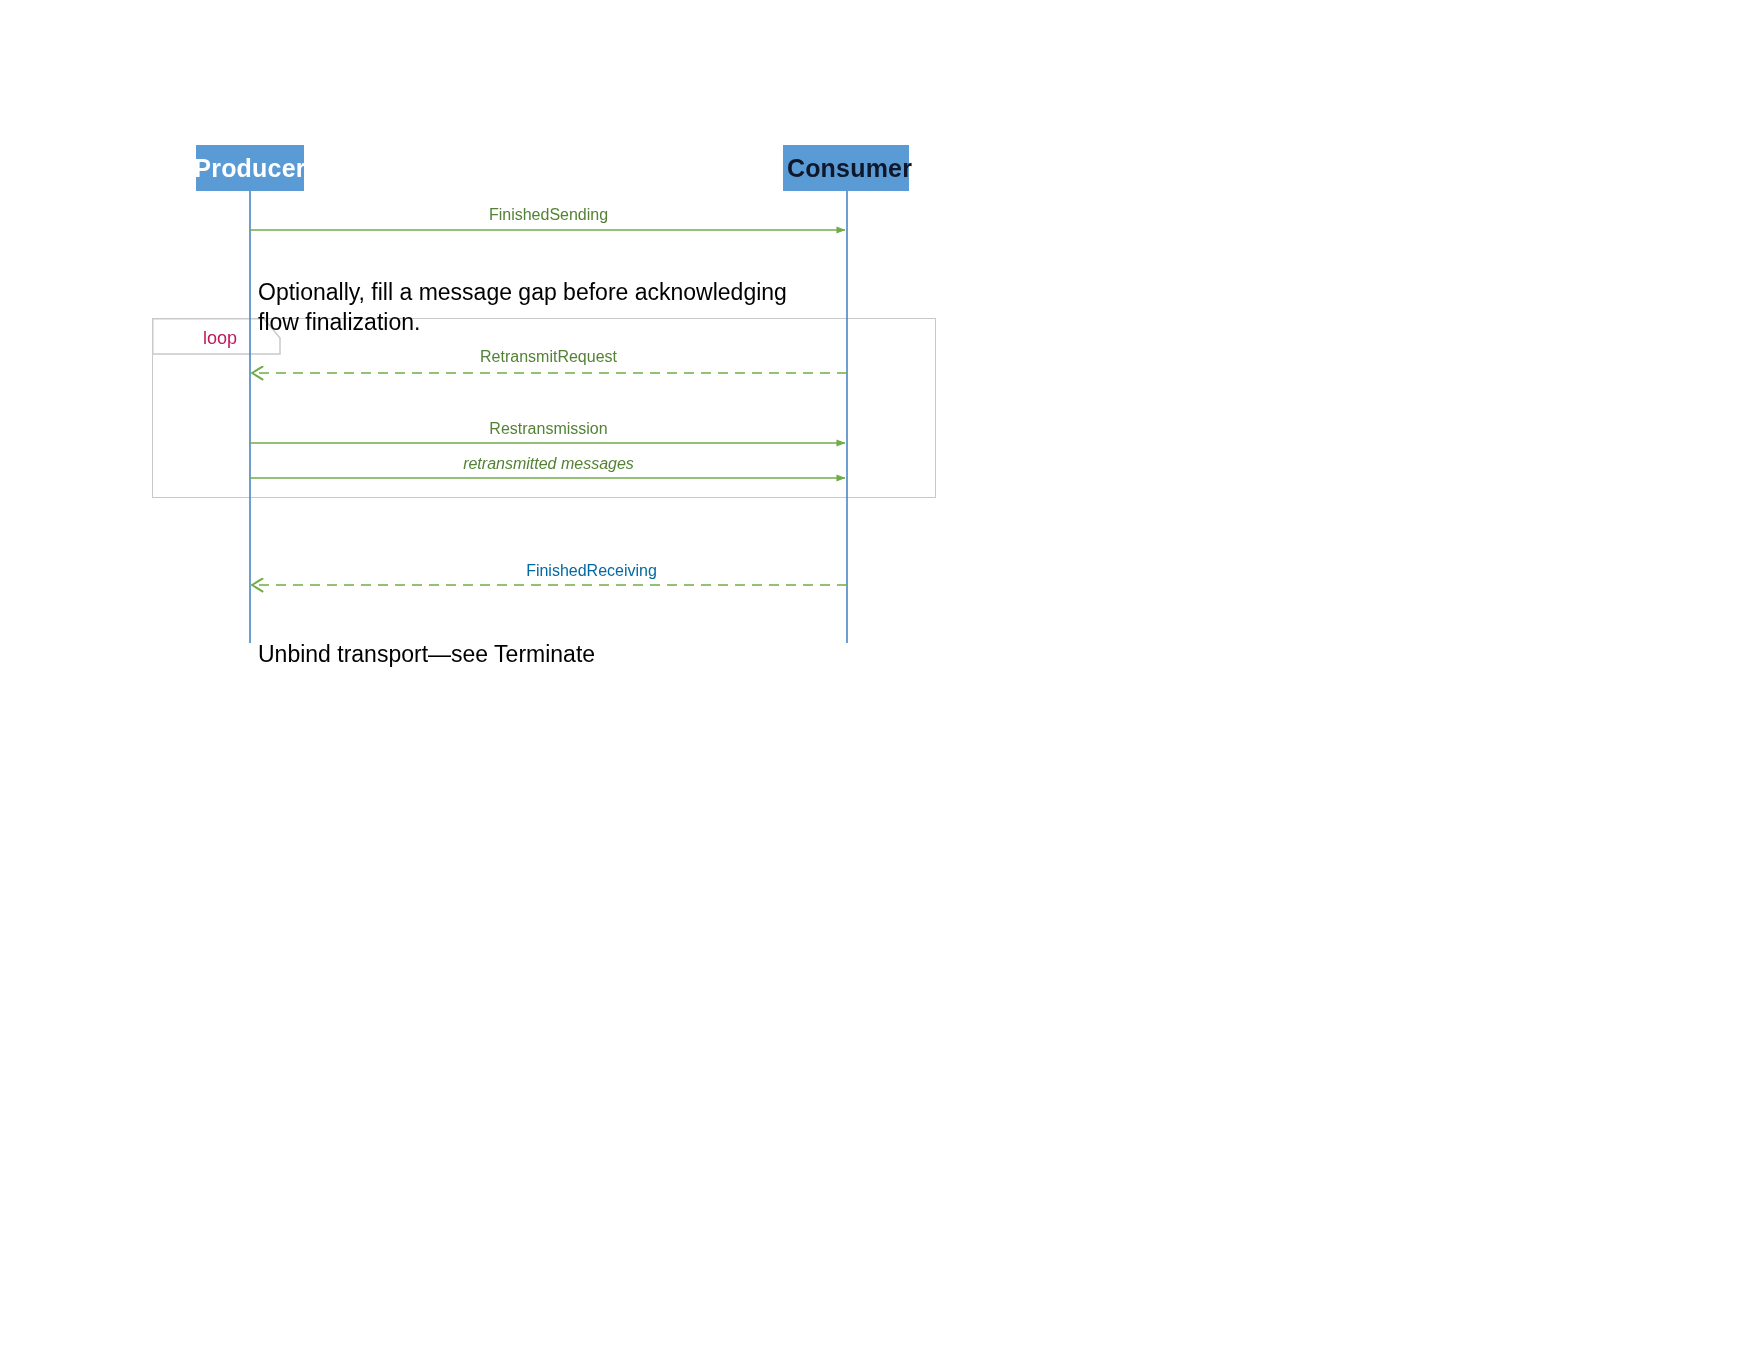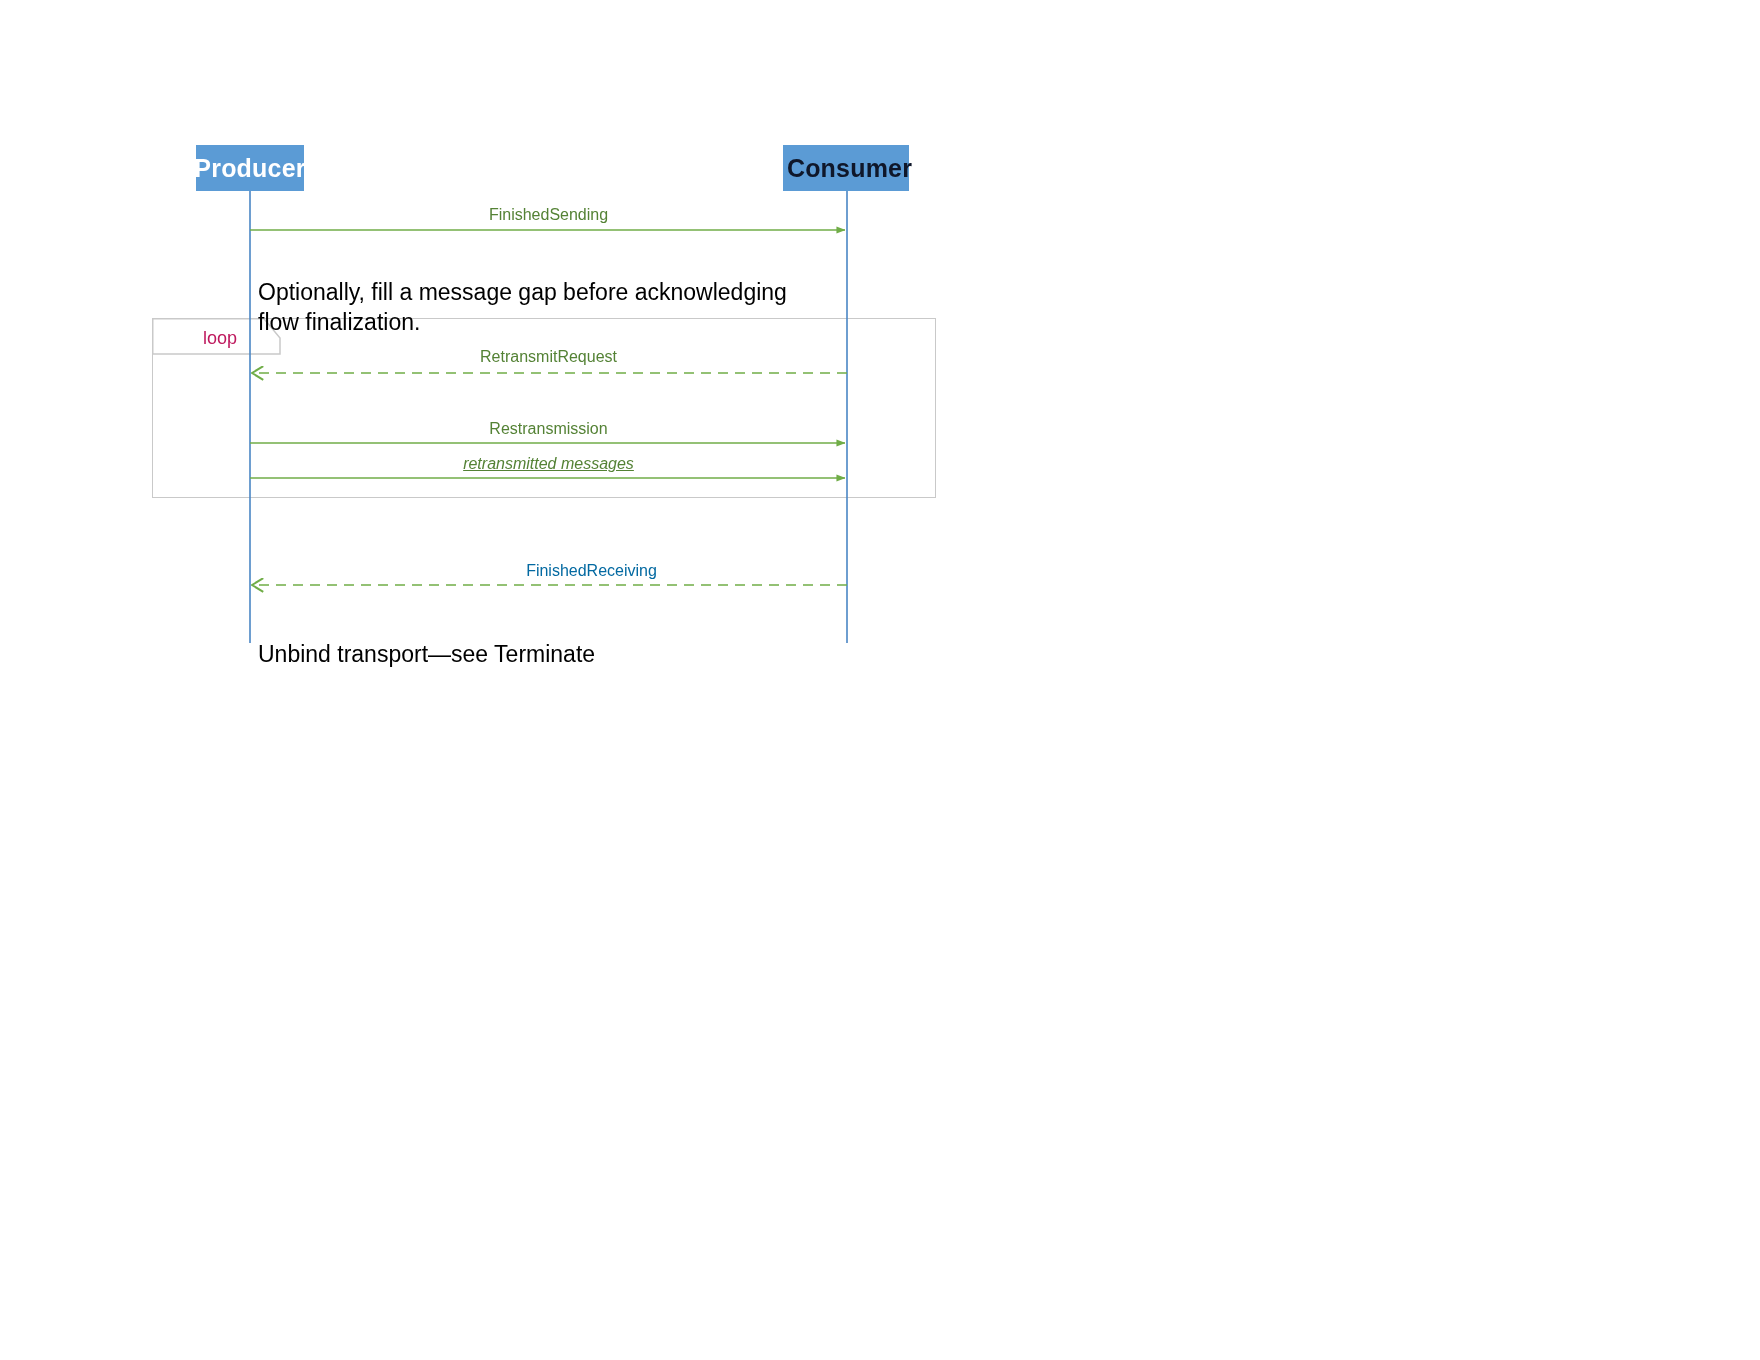--- a/index.html
+++ b/index.html
@@ -57,21 +57,20 @@
   
   .msg-label {
     position: absolute;
     color: #548235;
     font-size: 16px;
     white-space: nowrap;
     transform: translateX(-50%);
   }
   .msg-label.italic {
     font-style: italic;
-    text-decoration: underline;
   }
   
   .note {
     position: absolute;
     color: #000000;
     font-size: 23px;
     line-height: 1.32;
     white-space: pre-line;
   }
   

